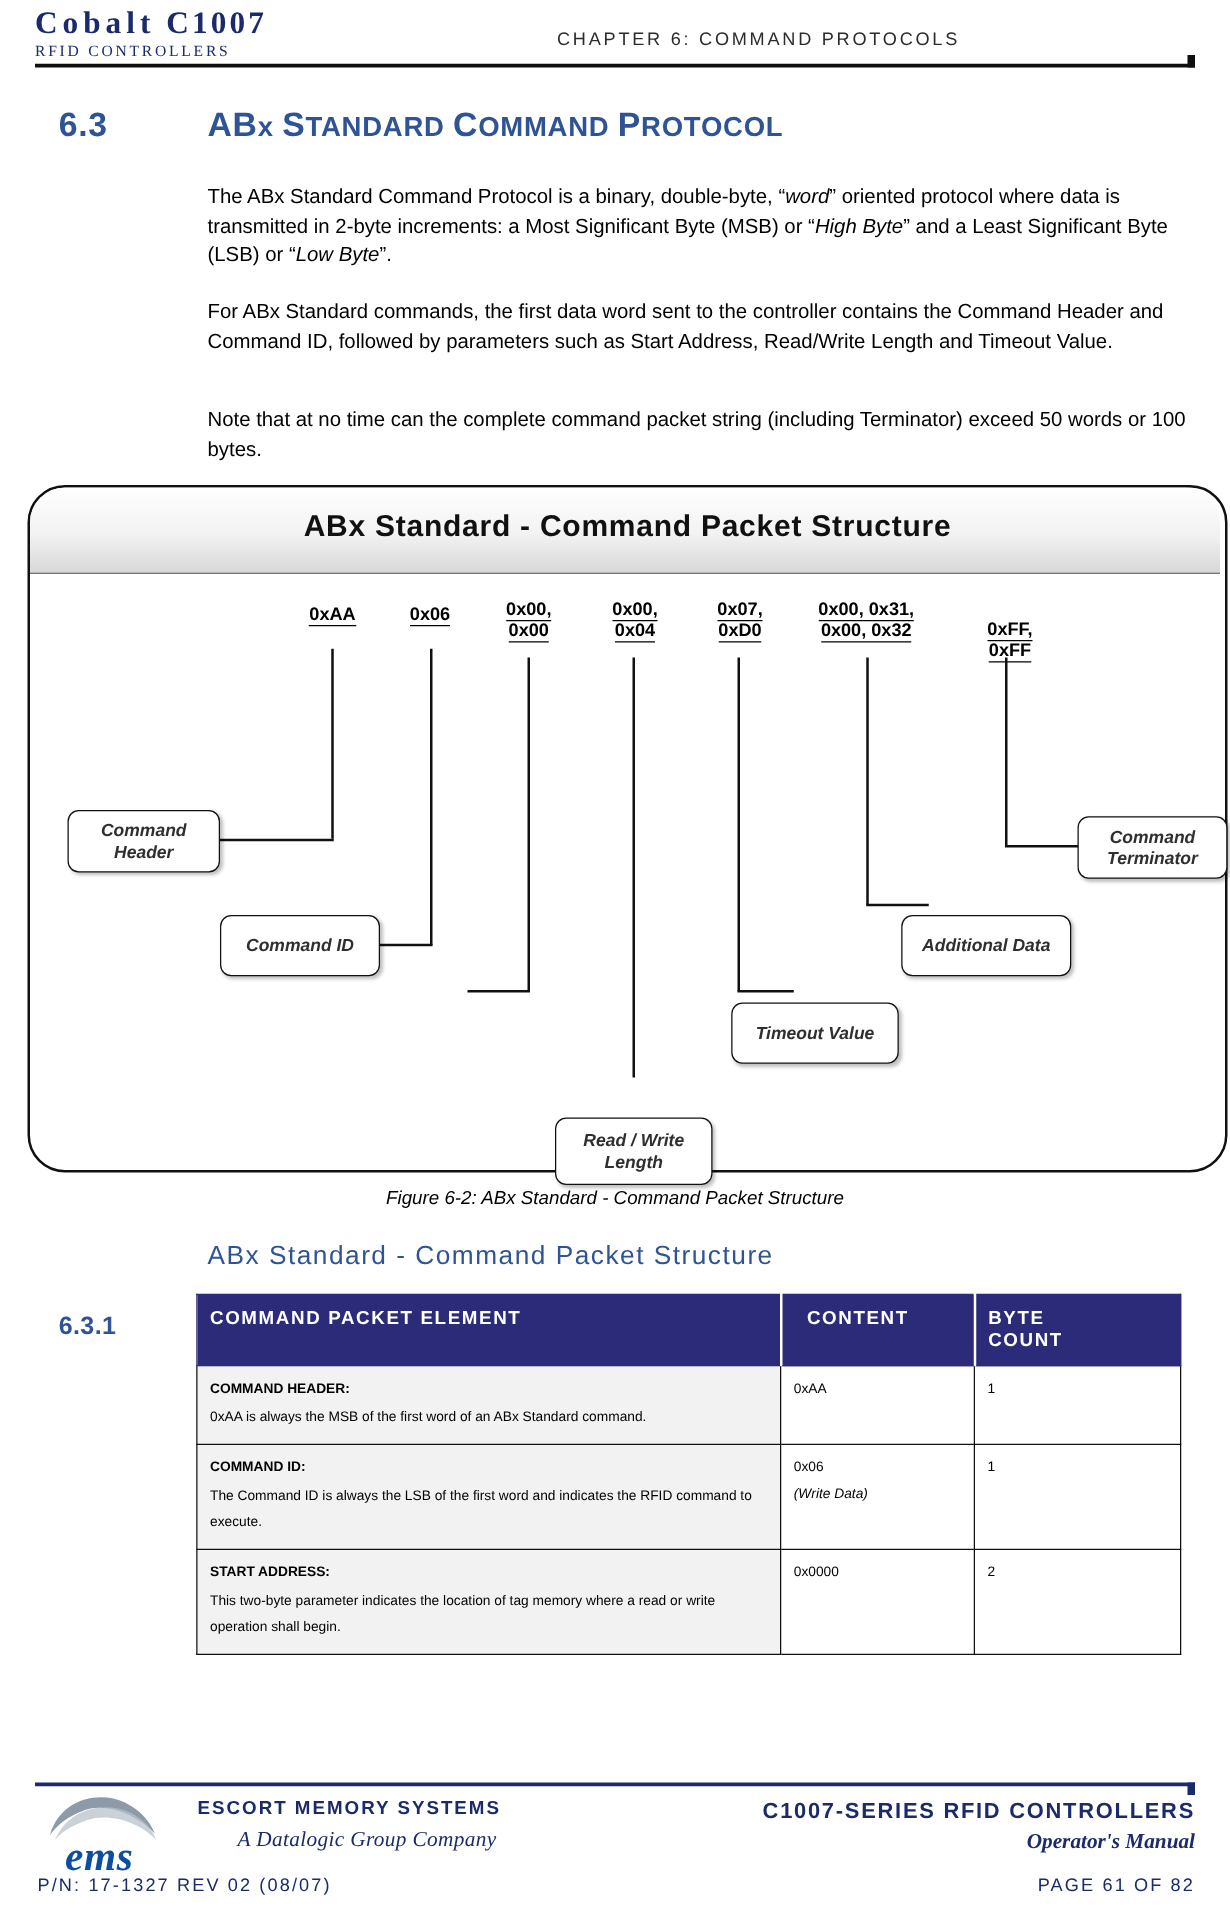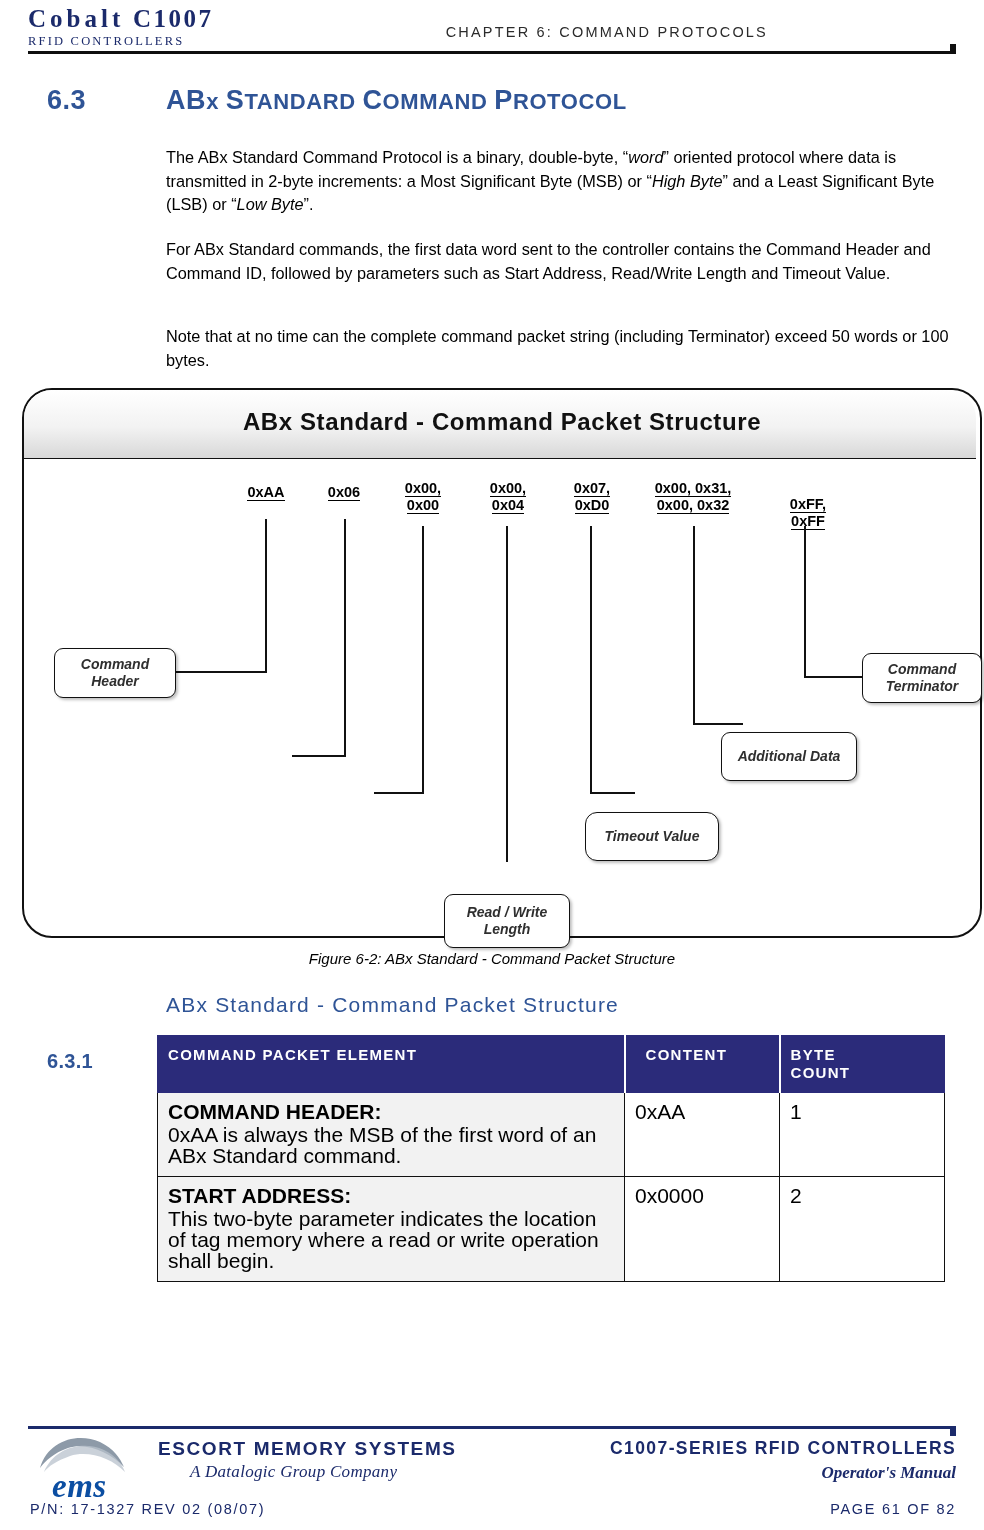--- a/index.html
+++ b/index.html
@@ -234,21 +234,21 @@
     vertical-align: top;
     border: 1px solid #2b2b7a;
     line-height: 18px;
   }
   .data-table th.col-content { border-left: 2px solid #ffffff; padding-left: 20px; }
   .data-table th.col-byte { border-left: 2px solid #ffffff; }
   .data-table td {
     border: 1px solid #111;
     padding: 8px 10px 10px 10px;
     vertical-align: top;
-    font-size: 21px;
+    font-size: 11px;
     line-height: 21px;
   }
   .data-table td.element {
     background: #f2f2f2;
   }
   .data-table td .el-title {
     font-weight: bold;
     display: block;
     margin-bottom: 2px;
   }
@@ -294,21 +294,21 @@
     font-size: 33px;
     font-weight: bold;
     font-style: italic;
     color: #0b4ea2;
     letter-spacing: 0.5px;
   }
   .footer-escort {
     position: absolute;
     left: 158px;
     top: 1438px;
-    font-size: 19px;
+    font-size: 15px;
     font-weight: bold;
     color: #1b2a6b;
     letter-spacing: 1.6px;
     white-space: nowrap;
   }
   .footer-datalogic {
     position: absolute;
     left: 190px;
     top: 1462px;
     font-family: "Liberation Serif", serif;
@@ -435,27 +435,30 @@
 
   <div class="lead" style="left:782px; top:138px; width:1.6px; height:150px;"></div>
   <div class="lead" style="left:782px; top:288px; width:60px; height:1.6px;"></div>
 
   <div class="fig-box" style="left:32px; top:260px; width:120px; height:48px;">
     <div>
       <span>Command</span><br>
       <span>Header</span>
     </div>
   </div>
+  <div class="fig-box" style="left:154px; top:344px; width:126px; height:47px;">
+    <span>Command ID</span>
+  </div>
   <div class="fig-box" style="left:422px; top:506px; width:124px; height:52px;">
     <div>
       <span>Read / Write</span><br>
       <span>Length</span>
     </div>
   </div>
-  <div class="fig-box" style="left:563px; top:424px; width:132px; height:47px;border-radius:12px;">
+  <div class="fig-box" style="left:563px; top:414px; width:132px; height:47px;">
     <span>Timeout Value</span>
   </div>
   <div class="fig-box" style="left:699px; top:344px; width:134px; height:47px;">
     <span>Additional Data</span>
   </div>
   <div class="fig-box" style="left:840px; top:265px; width:118px; height:48px;">
     <div>
       <span>Command</span><br>
       <span>Terminator</span>
     </div>
@@ -489,20 +492,31 @@
         <span class="el-title">COMMAND HEADER:</span>
         <span>0xAA is always the MSB of the first word of an ABx Standard command.</span>
       </td>
       <td>
         <span>0xAA</span>
       </td>
       <td>1</td>
     </tr>
     <tr>
       <td class="element">
+        <span class="el-title">COMMAND ID:</span>
+        <span>The Command ID is always the LSB of the first word and indicates the RFID command to execute.</span>
+      </td>
+      <td>
+        <span>0x06</span><br>
+        <i>(Write Data)</i>
+      </td>
+      <td>1</td>
+    </tr>
+    <tr>
+      <td class="element">
         <span class="el-title">START ADDRESS:</span>
         <span>This two-byte parameter indicates the location of tag memory where a read or write operation shall begin.</span>
       </td>
       <td>
         <span>0x0000</span>
       </td>
       <td>2</td>
     </tr>
   </tbody>
 </table>

